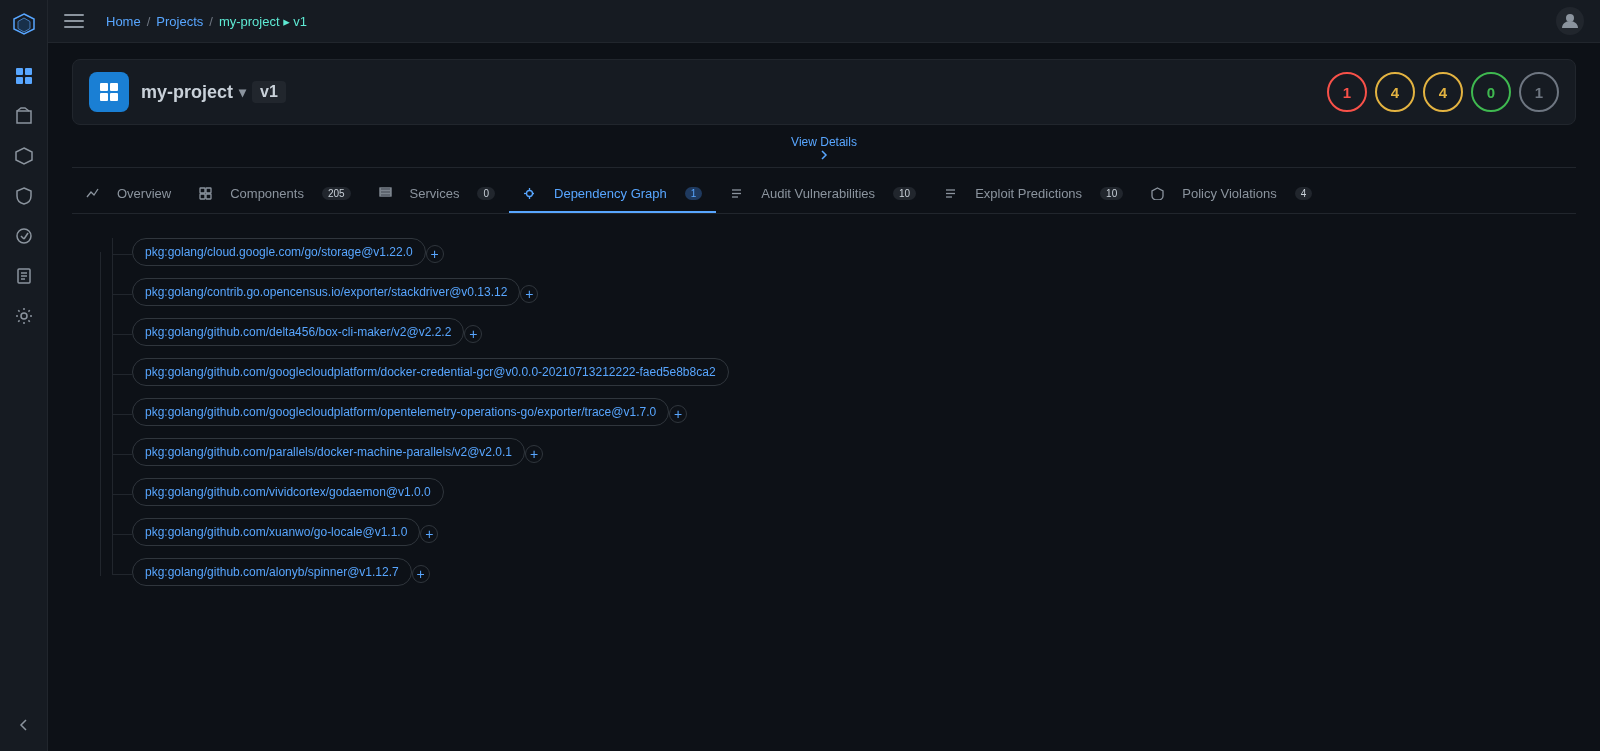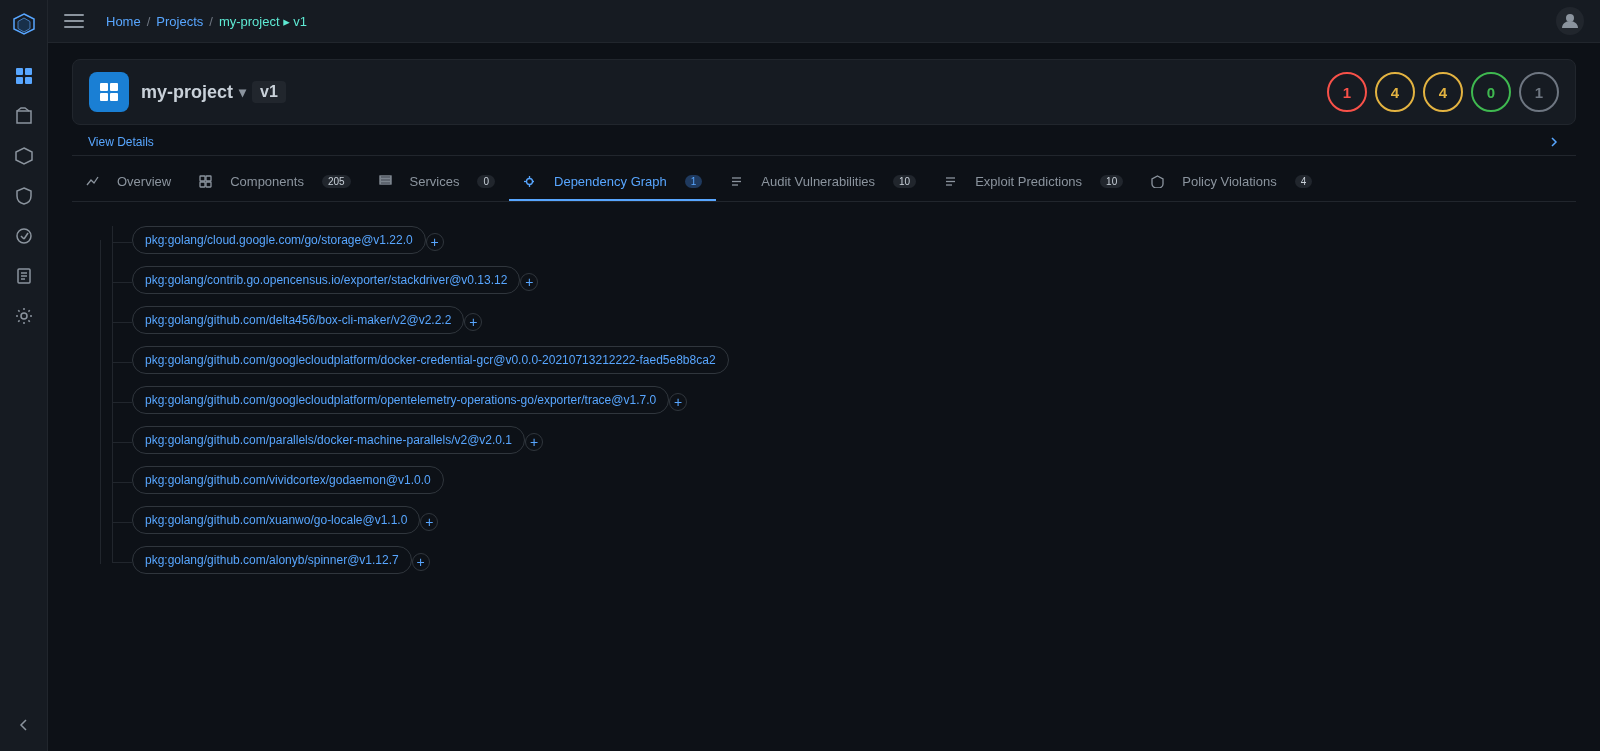--- a/index.html
+++ b/index.html
@@ -177,20 +177,21 @@
 
     .view-details-bar {
       display: flex;
       align-items: center;
       justify-content: space-between;
       padding: 6px 16px;
       border-bottom: 1px solid #21262d;
       font-size: 12px;
       color: #58a6ff;
       cursor: pointer;
+      flex-direction: column;
     }
 
     
     .tabs {
       display: flex;
       align-items: center;
       border-bottom: 1px solid #21262d;
       padding: 0 0;
       margin-top: 8px;
       overflow-x: auto;

